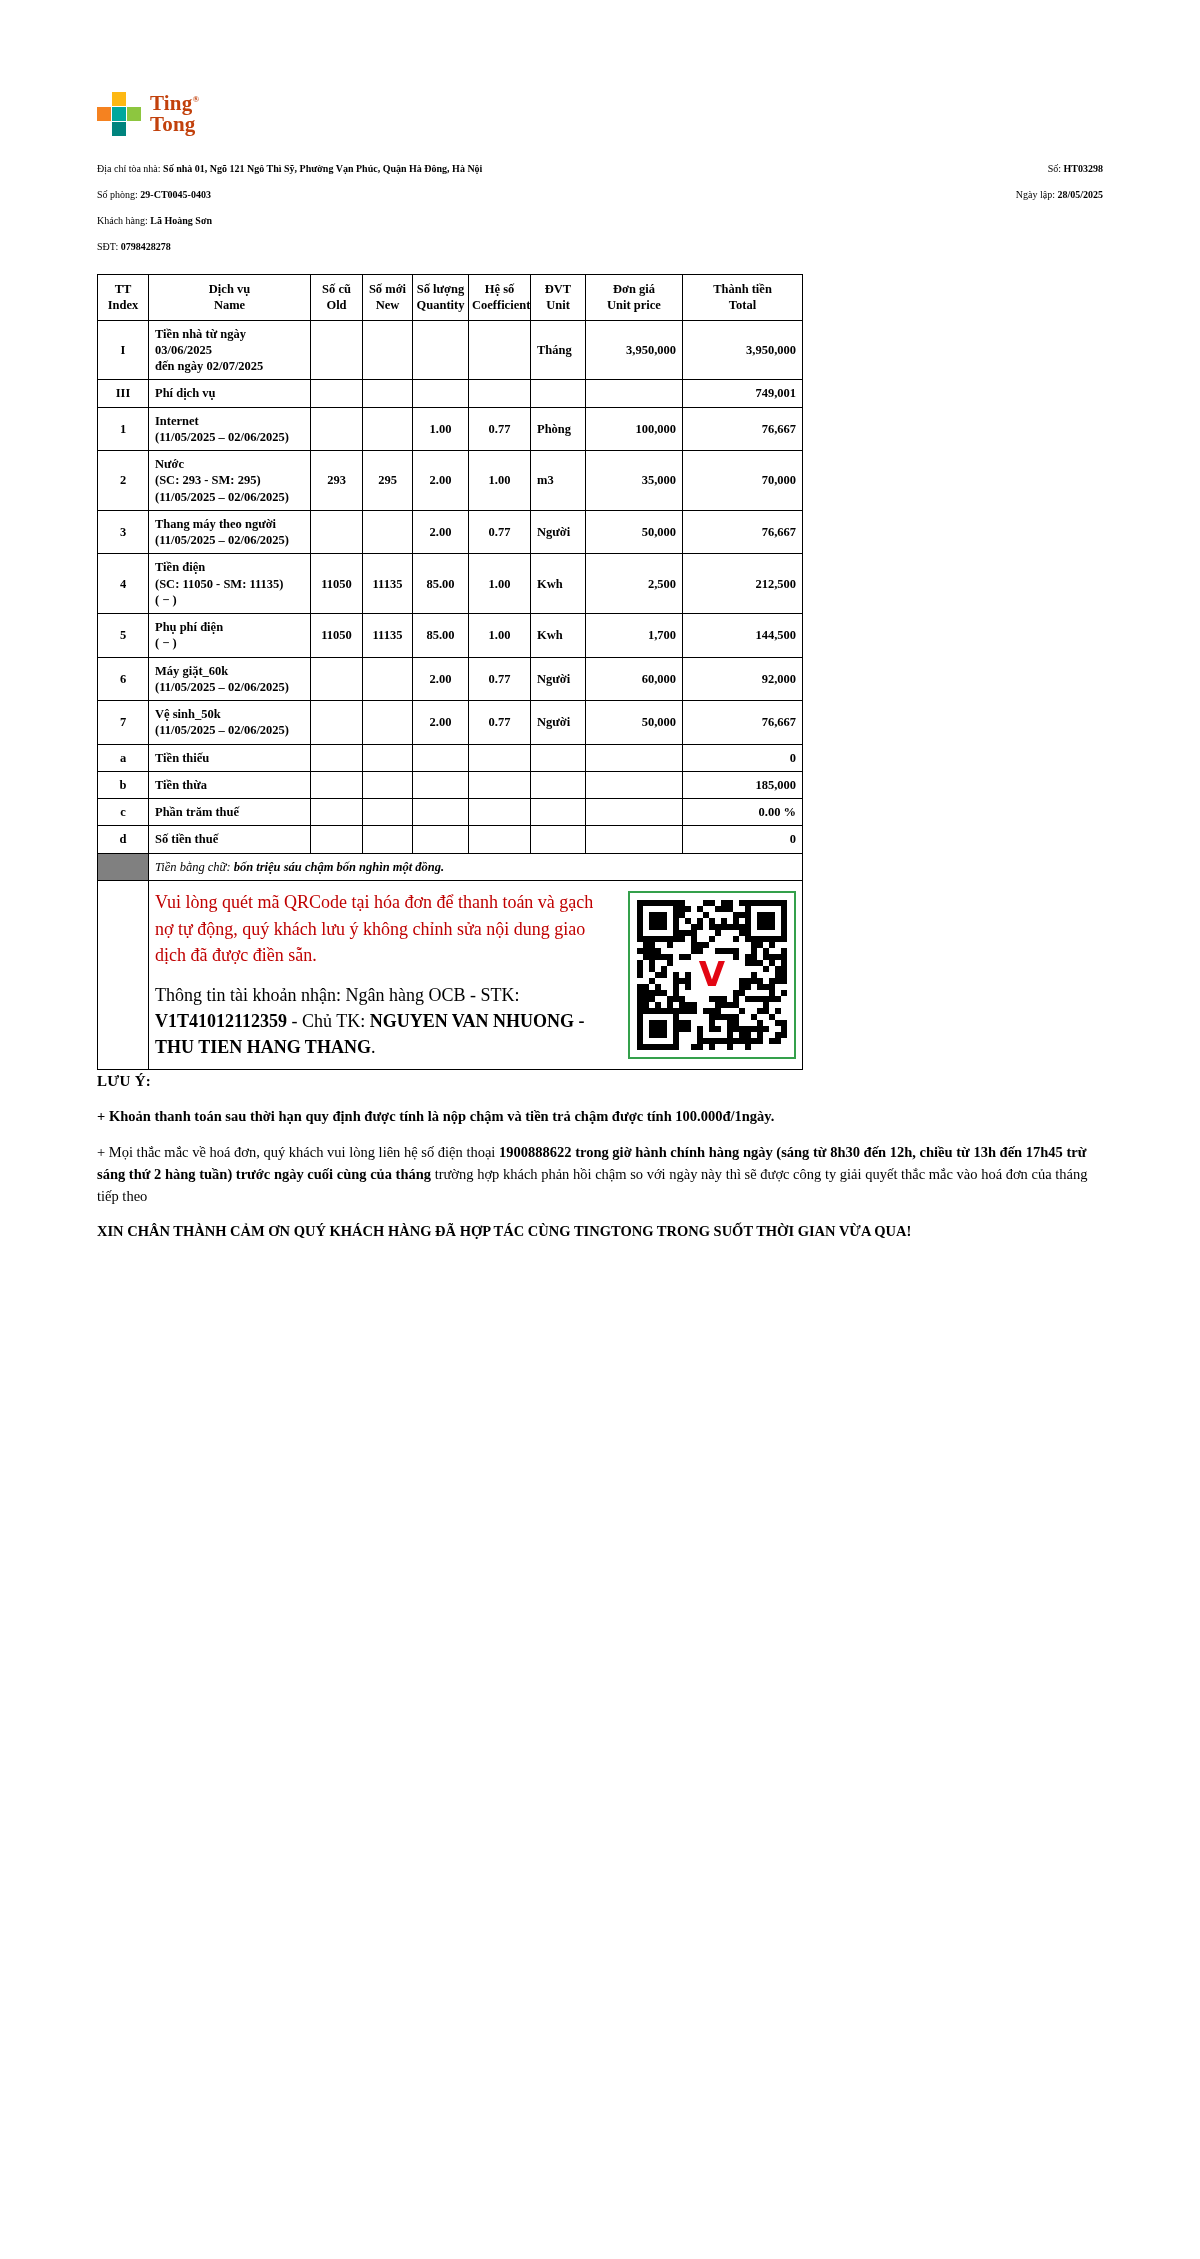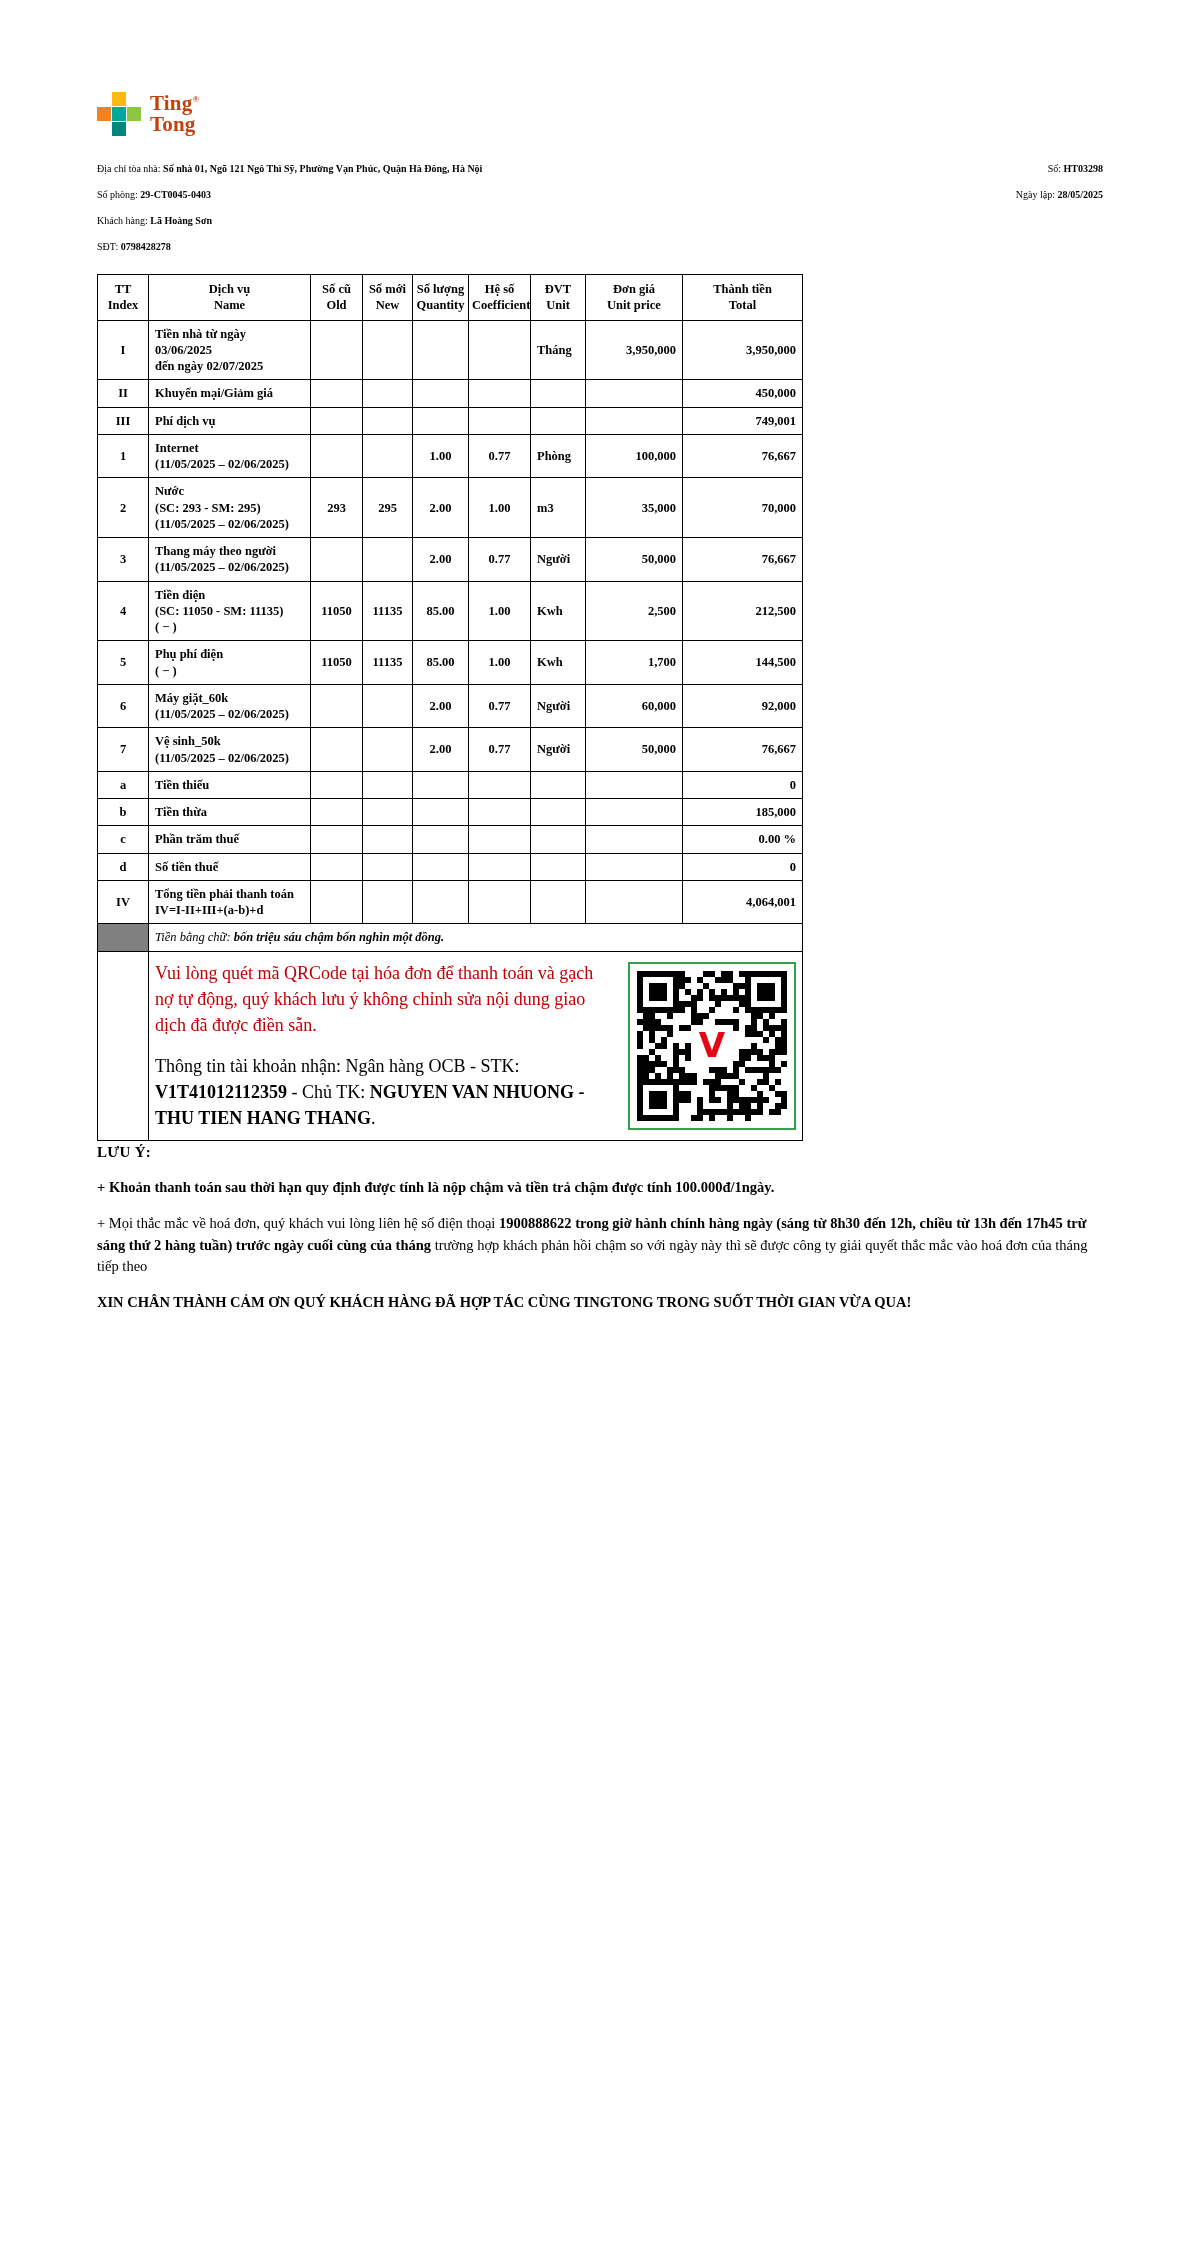--- a/index.html
+++ b/index.html
@@ -157,33 +157,20 @@
           </td>
           <td class="c-num"></td>
           <td class="c-num"></td>
           <td class="c-num"></td>
           <td class="c-num"></td>
           <td class="c-unit">Tháng</td>
           <td class="c-money">3,950,000</td>
           <td class="c-money">3,950,000</td>
         </tr>
         <tr>
-          <td class="c-tt">II</td>
-          <td class="c-name">
-            <div>Khuyến mại/Giảm giá</div>
-          </td>
-          <td class="c-num"></td>
-          <td class="c-num"></td>
-          <td class="c-num"></td>
-          <td class="c-num"></td>
-          <td class="c-unit"></td>
-          <td class="c-money"></td>
-          <td class="c-money">450,000</td>
-        </tr>
-        <tr>
           <td class="c-tt">III</td>
           <td class="c-name">
             <div>Phí dịch vụ</div>
           </td>
           <td class="c-num"></td>
           <td class="c-num"></td>
           <td class="c-num"></td>
           <td class="c-num"></td>
           <td class="c-unit"></td>
           <td class="c-money"></td>
@@ -333,34 +320,20 @@
           <td class="c-name">
             <div>Số tiền thuế</div>
           </td>
           <td class="c-num"></td>
           <td class="c-num"></td>
           <td class="c-num"></td>
           <td class="c-num"></td>
           <td class="c-unit"></td>
           <td class="c-money"></td>
           <td class="c-money">0</td>
-        </tr>
-        <tr>
-          <td class="c-tt">IV</td>
-          <td class="c-name">
-            <div>Tổng tiền phải thanh toán</div>
-            <div>IV=I-II+III+(a-b)+d</div>
-          </td>
-          <td class="c-num"></td>
-          <td class="c-num"></td>
-          <td class="c-num"></td>
-          <td class="c-num"></td>
-          <td class="c-unit"></td>
-          <td class="c-money"></td>
-          <td class="c-money">4,064,001</td>
         </tr>
       </tbody>
     <tbody>
       <tr>
         <td class="c-tt shaded"></td>
         <td colspan="8" class="words-cell"><span class="w-label">Tiền bằng chữ: </span><span class="w-value">bốn triệu sáu chậm bốn nghìn một đồng.</span></td>
       </tr>
       <tr>
         <td class="c-tt"></td>
         <td colspan="8" class="qr-cell">

